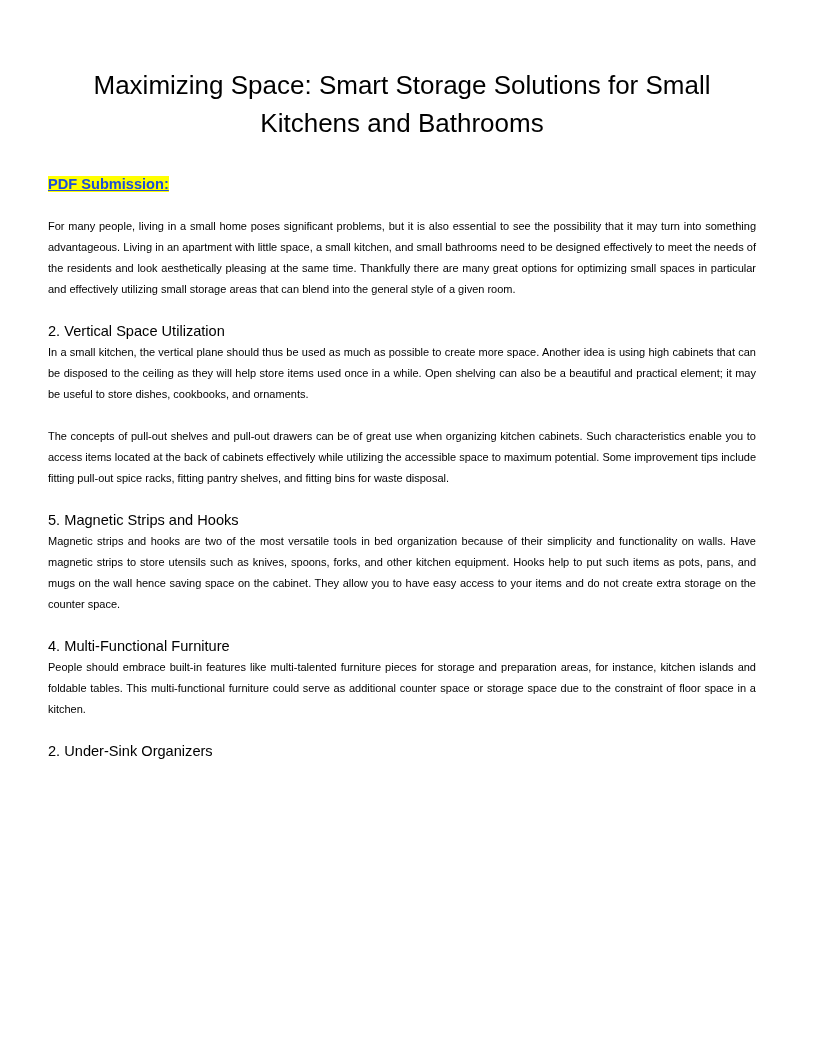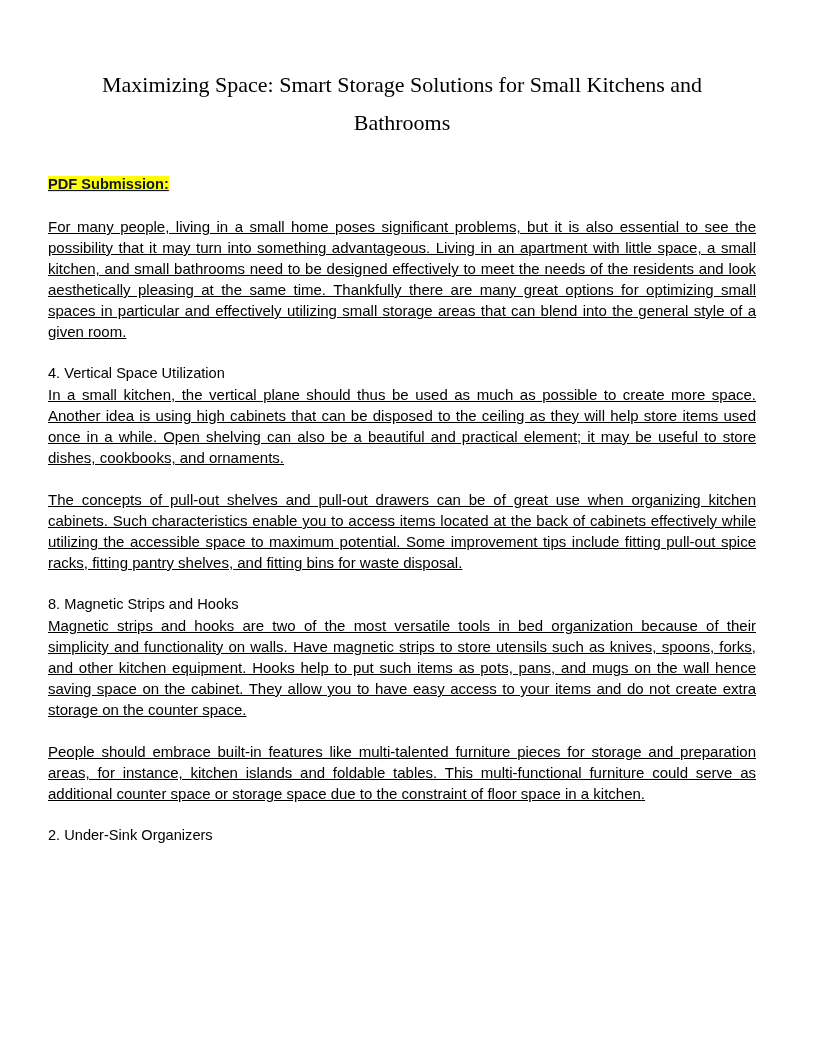--- a/index.html
+++ b/index.html
@@ -15,39 +15,37 @@
       font-family: "Liberation Sans", sans-serif;
       color: #000000;
     }
     .page {
       position: absolute;
       left: 48px;
       top: 66px;
       width: 708px;
     }
     .title {
-      font-size: 22px;
+      font-size: 26px;
       line-height: 38px;
       text-align: center;
       font-weight: normal;
       margin: 0 0 32px 0;
       padding: 0 20px;
-      font-family: Liberation Serif, serif;
     }
     .body-text {
-      font-size: 15px;
+      font-size: 11px;
       line-height: 21px;
       text-align: justify;
       margin: 0;
-      text-decoration: underline;
     }
     .label-highlight {
       font-weight: bold;
       text-decoration: underline;
-      color: #0f172a;
+      color: #1d4ed8;
       background: #ffff00;
       font-size: 14.6px;
       line-height: 21px;
     }
     .label-line {
       margin: 0 0 21px 0;
       height: 21px;
     }
     .section-heading {
       font-weight: bold;
@@ -72,33 +70,34 @@
   <h1 class="title">Maximizing Space: Smart Storage Solutions for Small Kitchens and Bathrooms</h1>
 
   <div class="label-line">
     <span class="label-highlight">PDF Submission:</span>
   </div>
 
   <p class="body-text para">For many people, living in a small home poses significant problems, but it is also essential to see the possibility that it may turn into something advantageous. Living in an apartment with little space, a small kitchen, and small bathrooms need to be designed effectively to meet the needs of the residents and look aesthetically pleasing at the same time. Thankfully there are many great options for optimizing small spaces in particular and effectively utilizing small storage areas that can blend into the general style of a given room.</p>
 
 
   <div>
-    <div class="item-heading">4. Vertical Space Utilization</div>
+    <div class="item-heading">2. Vertical Space Utilization</div>
     <p class="body-text para">In a small kitchen, the vertical plane should thus be used as much as possible to create more space. Another idea is using high cabinets that can be disposed to the ceiling as they will help store items used once in a while. Open shelving can also be a beautiful and practical element; it may be useful to store dishes, cookbooks, and ornaments.</p>
   </div>
 
   <div>
     <p class="body-text para">The concepts of pull-out shelves and pull-out drawers can be of great use when organizing kitchen cabinets. Such characteristics enable you to access items located at the back of cabinets effectively while utilizing the accessible space to maximum potential. Some improvement tips include fitting pull-out spice racks, fitting pantry shelves, and fitting bins for waste disposal.</p>
   </div>
 
   <div>
-    <div class="item-heading">8. Magnetic Strips and Hooks</div>
+    <div class="item-heading">5. Magnetic Strips and Hooks</div>
     <p class="body-text para">Magnetic strips and hooks are two of the most versatile tools in bed organization because of their simplicity and functionality on walls. Have magnetic strips to store utensils such as knives, spoons, forks, and other kitchen equipment. Hooks help to put such items as pots, pans, and mugs on the wall hence saving space on the cabinet. They allow you to have easy access to your items and do not create extra storage on the counter space.</p>
   </div>
 
   <div>
+    <div class="item-heading">4. Multi-Functional Furniture</div>
     <p class="body-text para">People should embrace built-in features like multi-talented furniture pieces for storage and preparation areas, for instance, kitchen islands and foldable tables. This multi-functional furniture could serve as additional counter space or storage space due to the constraint of floor space in a kitchen.</p>
   </div>
 
   <div>
     <div class="item-heading">2. Under-Sink Organizers</div>
   </div>
 </div>
 
 </body></html>

